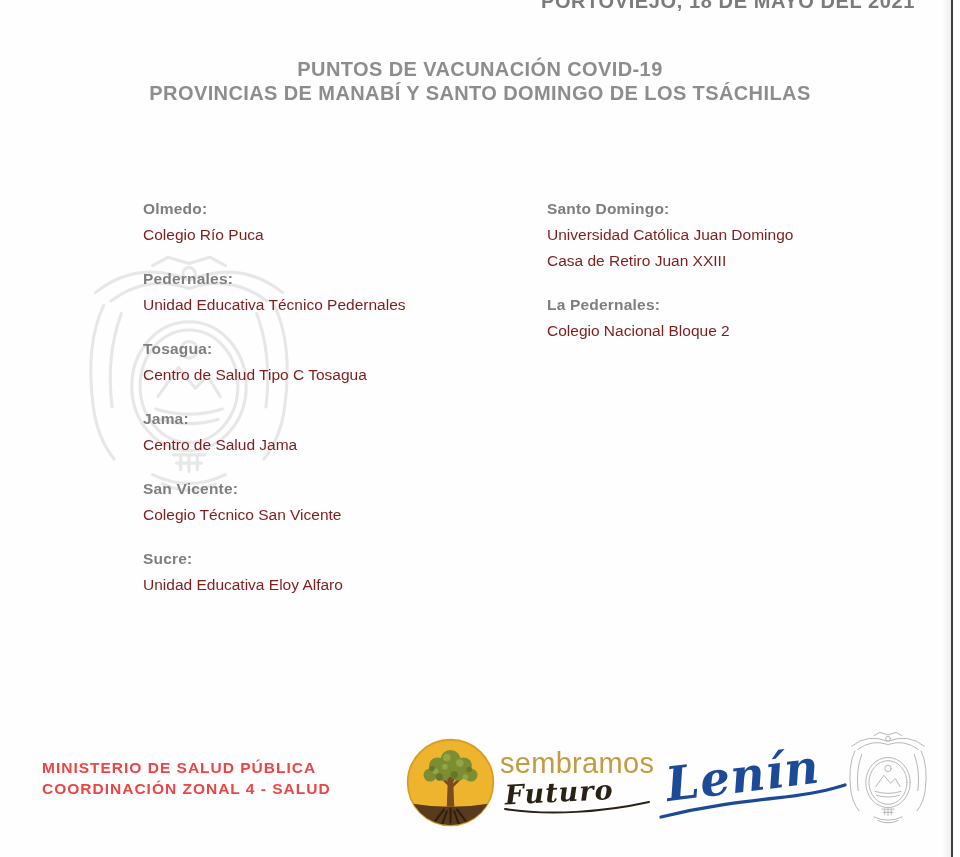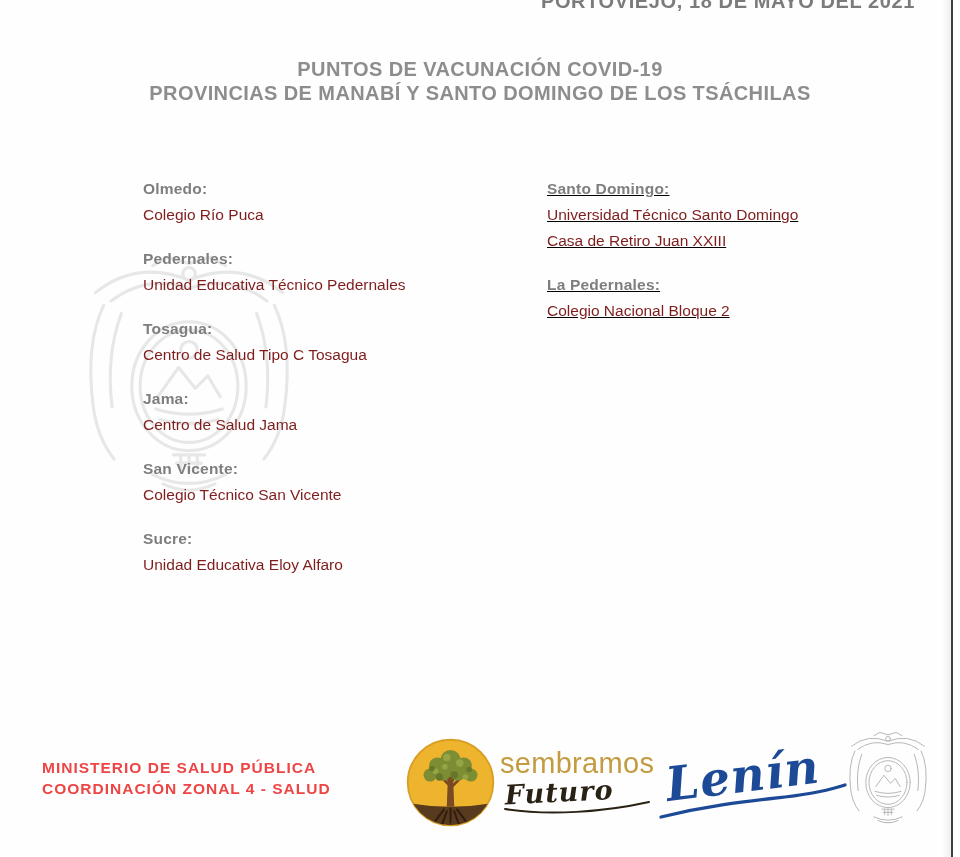--- a/index.html
+++ b/index.html
@@ -18,23 +18,23 @@
     color:#8d8d8d; font-weight:bold; font-size:20px; line-height:24px;
     letter-spacing:0.4px;
   }
   
   .watermark {
     position:absolute; left:62px; top:251px; width:254px; height:260px;
     color:#e7e7e7;
   }
   .watermark use { stroke-width:3; }
   
-  .col { position:absolute; top:176px; font-size:15.5px; line-height:26px; }
+  .col { position:absolute; top:196px; font-size:15.5px; line-height:26px; }
   .col-left  { left:143px; }
-  .col-right { left:547px;text-decoration:underline; }
+  .col-right { left:547px; }
   .group { margin-bottom:18px; }
   .loc  { font-weight:bold; color:#7e7e7e; letter-spacing:0.2px; }
   .site { color:#7f1d1d; }
   
   .ministry {
     position:absolute; left:42px; top:757px; font-size:15.5px; line-height:21px;
     font-weight:bold; color:#ef4444; letter-spacing:1px;
   }
   .tree-logo { position:absolute; left:404px; top:736px; width:93px; height:93px; }
   .sembramos-text {
@@ -129,21 +129,21 @@
     </div>
     <div class="group">
       <div class="loc">Sucre:</div>
       <div class="site">Unidad Educativa Eloy Alfaro</div>
     </div>
   </div>
 
   <div class="col col-right">
     <div class="group">
       <div class="loc">Santo Domingo:</div>
-      <div class="site">Universidad Técnico Santo Domingo</div>
+      <div class="site">Universidad Católica Juan Domingo</div>
       <div class="site">Casa de Retiro Juan XXIII</div>
     </div>
     <div class="group">
       <div class="loc">La Pedernales:</div>
       <div class="site">Colegio Nacional Bloque 2</div>
     </div>
   </div>
 
   <div class="ministry">
     <div>MINISTERIO DE SALUD PÚBLICA</div>

